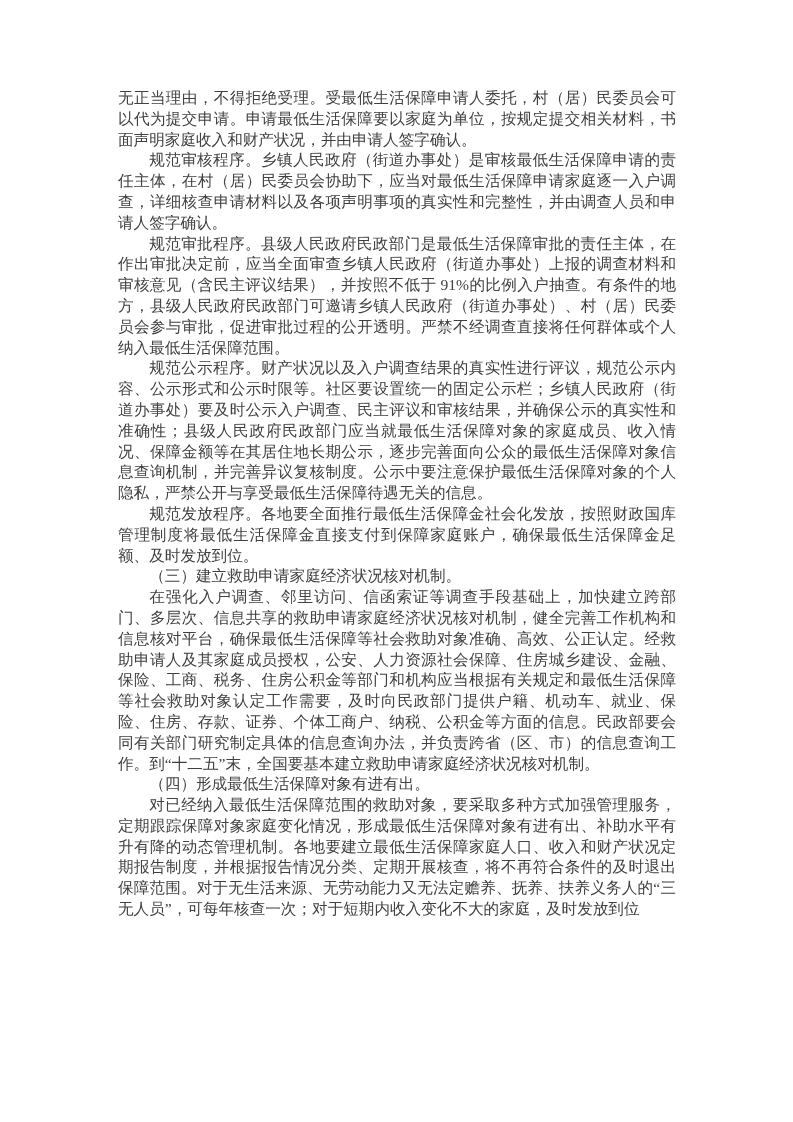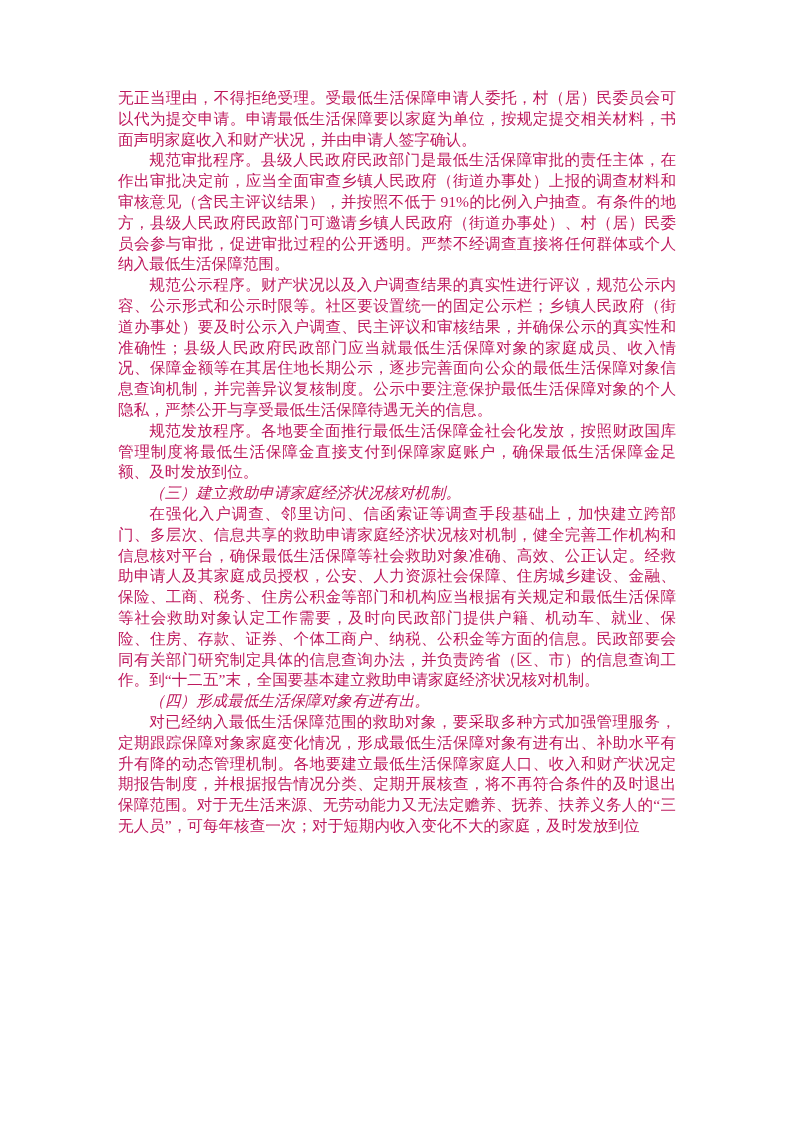--- a/index.html
+++ b/index.html
@@ -15,43 +15,43 @@
     overflow: hidden;
   }
   .content {
     position: absolute;
     left: 118px;
     top: 88px;
     width: 558px;
     font-family: "Liberation Serif", "DejaVu Serif", serif;
     font-size: 15.6px;
     line-height: 20.8px;
-    color: #be185d;
+    color: #404040;
     text-align: justify;
     text-justify: inter-ideograph;
   }
   .para {
     margin: 0;
     padding: 0;
     text-indent: 2em;
     word-break: break-all;
   }
   .para.no-indent {
     text-indent: 0;
   }
   .para.kai {
-    font-style: italic;
   }
 </style>
 </head>
 <body>
 
 <div class="page">
   <div class="content">
     <p class="para no-indent">无正当理由，不得拒绝受理。受最低生活保障申请人委托，村（居）民委员会可以代为提交申请。申请最低生活保障要以家庭为单位，按规定提交相关材料，书面声明家庭收入和财产状况，并由申请人签字确认。</p>
+    <p class="para">规范审核程序。乡镇人民政府（街道办事处）是审核最低生活保障申请的责任主体，在村（居）民委员会协助下，应当对最低生活保障申请家庭逐一入户调查，详细核查申请材料以及各项声明事项的真实性和完整性，并由调查人员和申请人签字确认。</p>
     <p class="para">规范审批程序。县级人民政府民政部门是最低生活保障审批的责任主体，在作出审批决定前，应当全面审查乡镇人民政府（街道办事处）上报的调查材料和审核意见（含民主评议结果），并按照不低于 91%的比例入户抽查。有条件的地方，县级人民政府民政部门可邀请乡镇人民政府（街道办事处）、村（居）民委员会参与审批，促进审批过程的公开透明。严禁不经调查直接将任何群体或个人纳入最低生活保障范围。</p>
     <p class="para">规范公示程序。财产状况以及入户调查结果的真实性进行评议，规范公示内容、公示形式和公示时限等。社区要设置统一的固定公示栏；乡镇人民政府（街道办事处）要及时公示入户调查、民主评议和审核结果，并确保公示的真实性和准确性；县级人民政府民政部门应当就最低生活保障对象的家庭成员、收入情况、保障金额等在其居住地长期公示，逐步完善面向公众的最低生活保障对象信息查询机制，并完善异议复核制度。公示中要注意保护最低生活保障对象的个人隐私，严禁公开与享受最低生活保障待遇无关的信息。</p>
     <p class="para">规范发放程序。各地要全面推行最低生活保障金社会化发放，按照财政国库管理制度将最低生活保障金直接支付到保障家庭账户，确保最低生活保障金足额、及时发放到位。</p>
     <p class="para kai">（三）建立救助申请家庭经济状况核对机制。</p>
     <p class="para">在强化入户调查、邻里访问、信函索证等调查手段基础上，加快建立跨部门、多层次、信息共享的救助申请家庭经济状况核对机制，健全完善工作机构和信息核对平台，确保最低生活保障等社会救助对象准确、高效、公正认定。经救助申请人及其家庭成员授权，公安、人力资源社会保障、住房城乡建设、金融、保险、工商、税务、住房公积金等部门和机构应当根据有关规定和最低生活保障等社会救助对象认定工作需要，及时向民政部门提供户籍、机动车、就业、保险、住房、存款、证券、个体工商户、纳税、公积金等方面的信息。民政部要会同有关部门研究制定具体的信息查询办法，并负责跨省（区、市）的信息查询工作。到“十二五”末，全国要基本建立救助申请家庭经济状况核对机制。</p>
     <p class="para kai">（四）形成最低生活保障对象有进有出。</p>
     <p class="para">对已经纳入最低生活保障范围的救助对象，要采取多种方式加强管理服务，定期跟踪保障对象家庭变化情况，形成最低生活保障对象有进有出、补助水平有升有降的动态管理机制。各地要建立最低生活保障家庭人口、收入和财产状况定期报告制度，并根据报告情况分类、定期开展核查，将不再符合条件的及时退出保障范围。对于无生活来源、无劳动能力又无法定赡养、抚养、扶养义务人的“三无人员”，可每年核查一次；对于短期内收入变化不大的家庭，及时发放到位</p>
   </div>
 </div>
 

